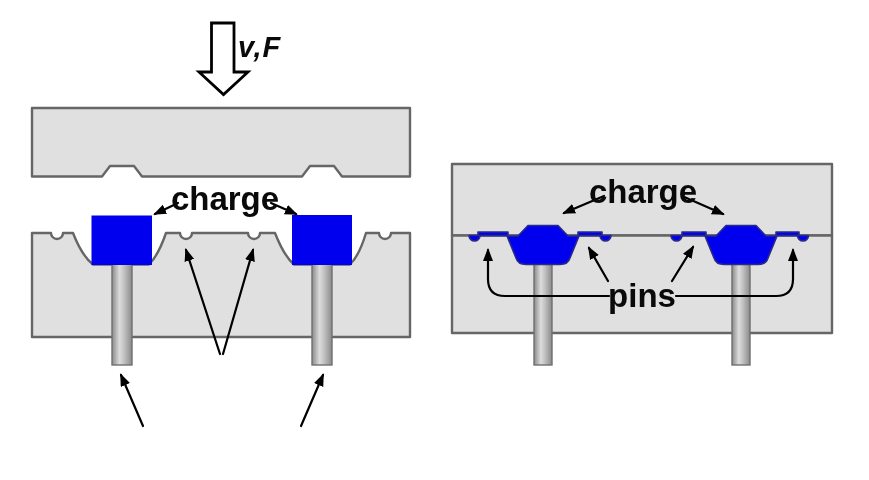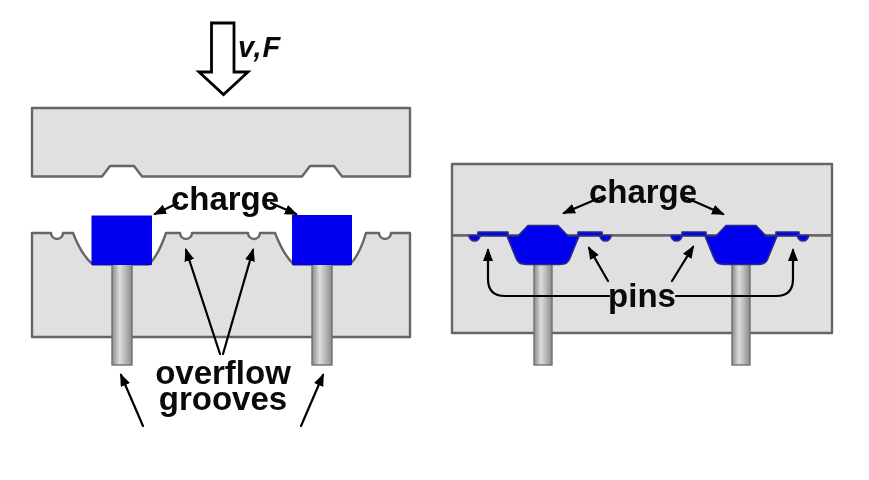--- a/index.html
+++ b/index.html
@@ -88,20 +88,18 @@
     <path class="callout" marker-end="url(#ah)" d="M608,281 L589,248"></path>
     <path class="callout" marker-end="url(#ah)" d="M672,281 L693,247"></path>
     <path class="callout" marker-end="url(#ah)" d="M609,296 H505 Q488,296 488,279 V250"></path>
     <path class="callout" marker-end="url(#ah)" d="M676,296 H776 Q793,296 793,279 V250"></path>
   </svg>
 
   <div class="lbl force" style="left:238px;top:34px;">v,F</div>
 
   <div class="lbl" style="left:225px;top:186px;">charge</div>
 
-  <div class="lbl multiline" style="left:223px;top:360px;">overflow
-grooves</div>
 
 
   <div class="lbl" style="left:643px;top:179px;">charge</div>
 
   <div class="lbl" style="left:642px;top:283px;">pins</div>
 </div>
 
 </body></html>

